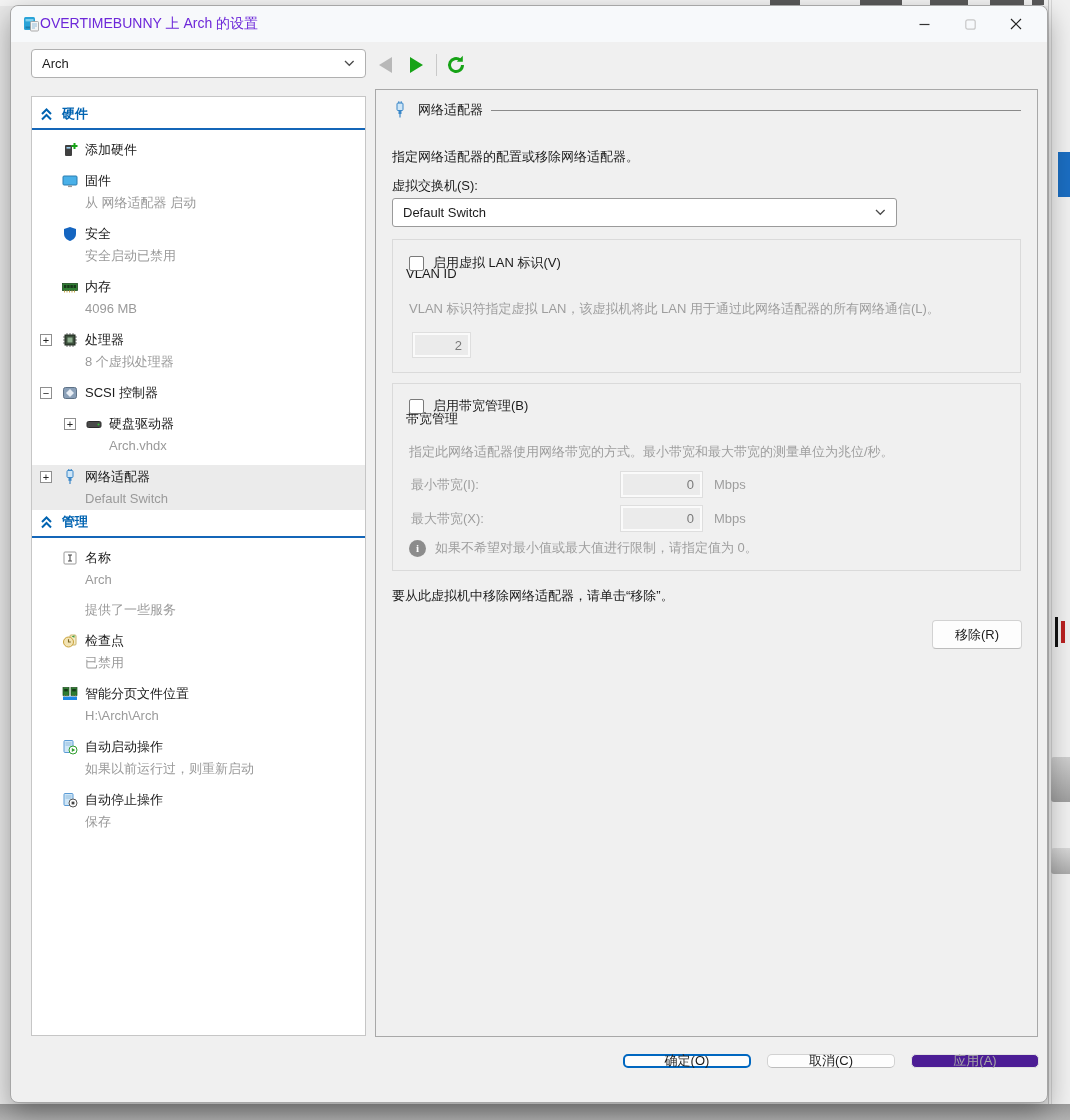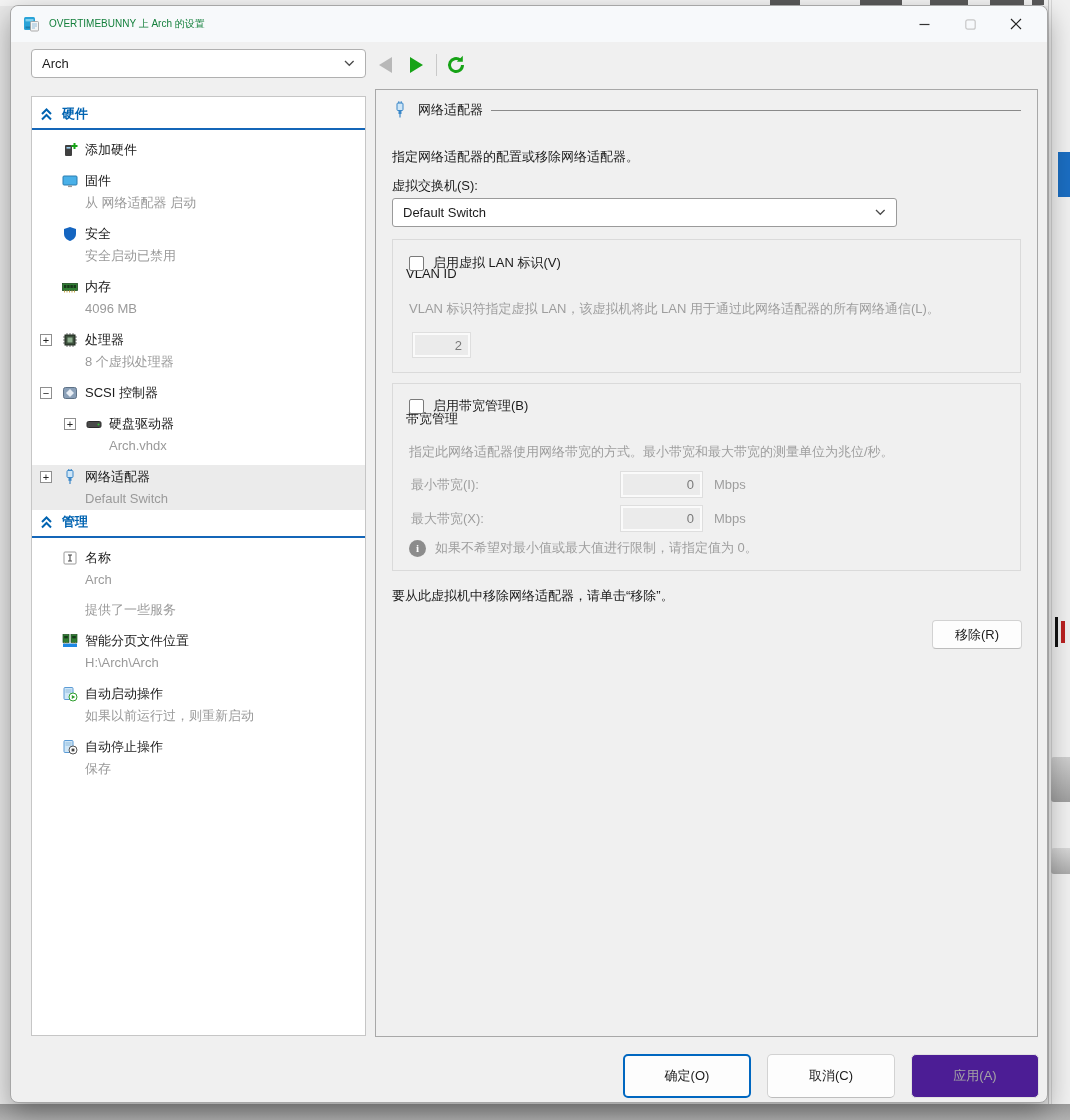--- a/index.html
+++ b/index.html
@@ -17,21 +17,21 @@
   .bg-band1 { position:absolute; left:2px; top:757px; width:20px; height:45px; background:linear-gradient(#cfcfcf,#9f9f9f); border-radius:3px 0 0 3px; }
   .bg-band2 { position:absolute; left:2px; top:848px; width:20px; height:26px; background:linear-gradient(#d8d8d8,#ababab); border-radius:3px 0 0 3px; }
   .bg-top { position:absolute; left:0; top:0; width:1070px; height:6px; background:#f4f4f4; }
   .bg-top i { position:absolute; top:0; height:5px; background:#5a5a5a; }
   .bg-bottom { position:absolute; left:0; top:1104px; width:1070px; height:16px; background:linear-gradient(#9c9c9c,#b2b2b2); }
 
   
   .dialog { position:absolute; left:10px; top:5px; width:1038px; height:1098px; background:#f0f0f0; border:1px solid #a6a6a6; border-radius:8px; box-shadow:0 10px 28px rgba(0,0,0,.35); }
   .titlebar { position:absolute; left:0; top:0; right:0; height:36px; background:#f7f9fb; border-radius:8px 8px 0 0; display:flex; align-items:center; }
   .win-icon { margin-left:12px; width:17px; height:16px; }
-  .title { margin-left:9px; font-size:10px; color:#15803d; }
+  .title { margin-left:0; font-size:14px; color:#6d28d9; }
   .win-controls { position:absolute; right:8px; top:0; height:36px; display:flex; }
   .win-btn { width:46px; height:36px; display:flex; align-items:center; justify-content:center; }
 
   
   .vm-select { position:absolute; left:20px; top:43px; width:335px; height:29px; background:#fff; border:1px solid #b0b0b0; border-radius:4px; display:flex; align-items:center; padding:0 10px; }
   .vm-select .val { flex:1; }
   .nav-back { left:368px; width:0; height:0; border-top:8px solid transparent; border-bottom:8px solid transparent; border-right:13px solid #b8b8b8; position:absolute; top:51px; }
   .nav-fwd  { left:399px; width:0; height:0; border-top:8px solid transparent; border-bottom:8px solid transparent; border-left:13px solid #16a316; position:absolute; top:51px; }
   .nav-sep  { left:425px; position:absolute; top:48px; width:1px; height:22px; background:#c9c9c9; }
   .nav-refresh { left:434px; position:absolute; top:48px; width:22px; height:22px; }
@@ -75,21 +75,21 @@
   .bwrow .bl { width:210px; }
   .bwrow input { width:81px; height:25px; }
   .bwrow .unit { margin-left:12px; }
   .inforow { position:absolute; left:16px; top:155px; display:flex; align-items:center; color:#9e9e9e; }
   .info-ico { width:17px; height:17px; border-radius:50%; background:#8c8c8c; color:#fff; font-weight:bold; font-size:11px; display:flex; align-items:center; justify-content:center; margin-right:9px; font-family:"Liberation Serif","DejaVu Serif",serif; }
   .c-remove-hint { position:absolute; left:16px; top:497px; }
   .btn { background:#fdfdfd; border:1px solid #d2d2d2; border-bottom-color:#bdbdbd; border-radius:4px; font:inherit; color:#1b1b1b; display:flex; align-items:center; justify-content:center; }
   .c-remove-btn { position:absolute; left:556px; top:530px; width:90px; height:29px; }
 
   
-  .fbtn { position:absolute; top:1048px; width:128px; height:44px; border-radius:5px; }
+  .fbtn { position:absolute; top:1048px; width:128px; height:14px; border-radius:5px; }
   .btn-ok { left:612px; border:2px solid #0067c0; }
   .btn-cancel { left:756px; }
   .btn-apply { left:900px; color:#a5a5a5; background:#4c1d95; border-color:#e2e2e2; }
 </style>
 </head>
 <body>
 
 <div class="screen">
 
   <div class="bg-top">
@@ -279,20 +279,33 @@
           </svg>
           <span>名称</span>
         </div>
         <div class="sub">Arch</div>
       </div>
 
       <div class="itemblock">
         <div class="sub">提供了一些服务</div>
       </div>
 
+      <div class="itemblock">
+        <div class="irow">
+          <span class="exp ghost"></span>
+          <svg class="s-ico" viewBox="0 0 16 16">
+            <rect x="8" y="2" width="6" height="10" rx="1" fill="#f5ecc8" stroke="#c9b46a"></rect>
+            <circle cx="6.5" cy="9" r="5" fill="#f2e3b3" stroke="#c9a23a"></circle>
+            <path d="M6.5 6.2v2.8h2.3" stroke="#7a6420" stroke-width="1.1" fill="none"></path>
+            <path d="M9.5 3.5l3-1.2v2.4z" fill="#3f9e3f"></path>
+          </svg>
+          <span>检查点</span>
+        </div>
+        <div class="sub">已禁用</div>
+      </div>
 
       <div class="itemblock">
         <div class="irow">
           <span class="exp ghost"></span>
           <svg class="s-ico" viewBox="0 0 16 16">
             <rect x="1" y="1.5" width="6" height="8" fill="#2f7d32" stroke="#1d4d1f" stroke-width="0.7"></rect>
             <rect x="9" y="1.5" width="6" height="8" fill="#2f7d32" stroke="#1d4d1f" stroke-width="0.7"></rect>
             <rect x="2.2" y="3" width="3.6" height="2.4" fill="#16381a"></rect>
               <rect x="10.2" y="3" width="3.6" height="2.4" fill="#16381a"></rect>
             <rect x="1" y="10.5" width="14" height="3.5" fill="#1e88e5"></rect>

